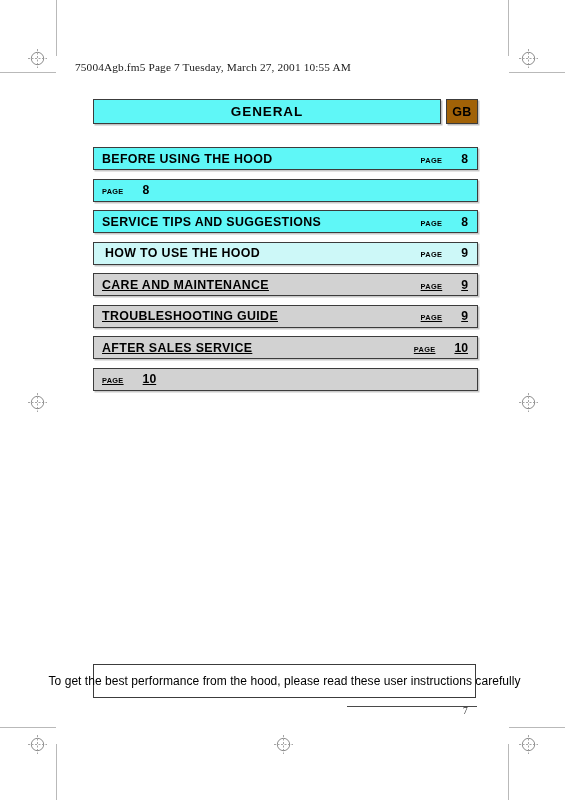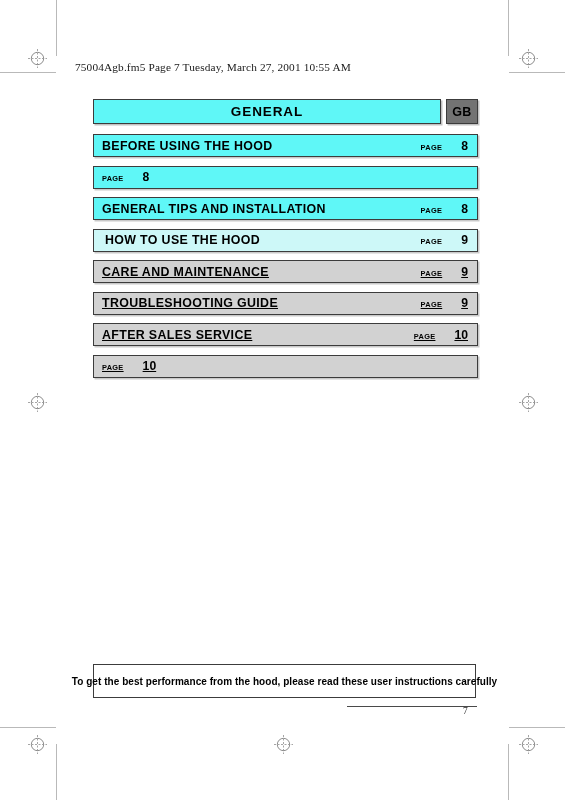--- a/index.html
+++ b/index.html
@@ -74,36 +74,36 @@
     justify-content: center;
   }
   #contents-title-text {
     font-size: 13.5px;
     font-weight: bold;
     letter-spacing: 0.9px;
     color: #000;
   }
   #lang-box {
     width: 30px;
-    background: #737373;
+    background: #a16207;
     border: 1px solid #3c3c3c;
     box-shadow: 1.5px 1.5px 0 rgba(120,120,120,0.45);
     display: flex;
     align-items: center;
     justify-content: center;
   }
   #lang-text {
     font-size: 12.5px;
     font-weight: bold;
     letter-spacing: 0.4px;
   }
 
   
   #toc-list {
-    margin-top: 10px;
+    margin-top: 23px;
   }
   .toc-row {
     position: relative;
     height: 23px;
     margin-bottom: 8.5px;
     border: 1px solid #3c3c3c;
     box-shadow: 1.5px 1.5px 0 rgba(135,135,135,0.45);
     display: flex;
     align-items: center;
     padding: 0 9px 0 8px;
@@ -145,22 +145,22 @@
     width: 383px;
     height: 34px;
     border: 1px solid #3c3c3c;
     background: #ffffff;
     box-sizing: border-box;
     display: flex;
     align-items: center;
     justify-content: center;
   }
   #footer-note-text {
-    font-size: 10px;
-    font-weight: bold;
+    font-size: 12px;
+    font-weight: normal;
     letter-spacing: 0.05px;
     color: #000;
     white-space: nowrap;
   }
 
   
   #page-number-rule {
     position: absolute;
     left: 347px;
     top: 706px;
@@ -268,21 +268,21 @@
       </div>
 
       <div class="toc-row cyan">
         <span class="toc-page">
           <span class="toc-page-word">PAGE</span>
           <span class="toc-page-num">8</span>
         </span>
       </div>
 
       <div class="toc-row cyan">
-        <span class="toc-label">GENERAL TIPS AND INSTALLATION</span>
+        <span class="toc-label">SERVICE TIPS AND SUGGESTIONS</span>
         <span class="toc-page">
           <span class="toc-page-word">PAGE</span>
           <span class="toc-page-num">8</span>
         </span>
       </div>
 
       <div class="toc-row pale">
         <span class="toc-label">HOW TO USE THE HOOD</span>
         <span class="toc-page">
           <span class="toc-page-word">PAGE</span>

